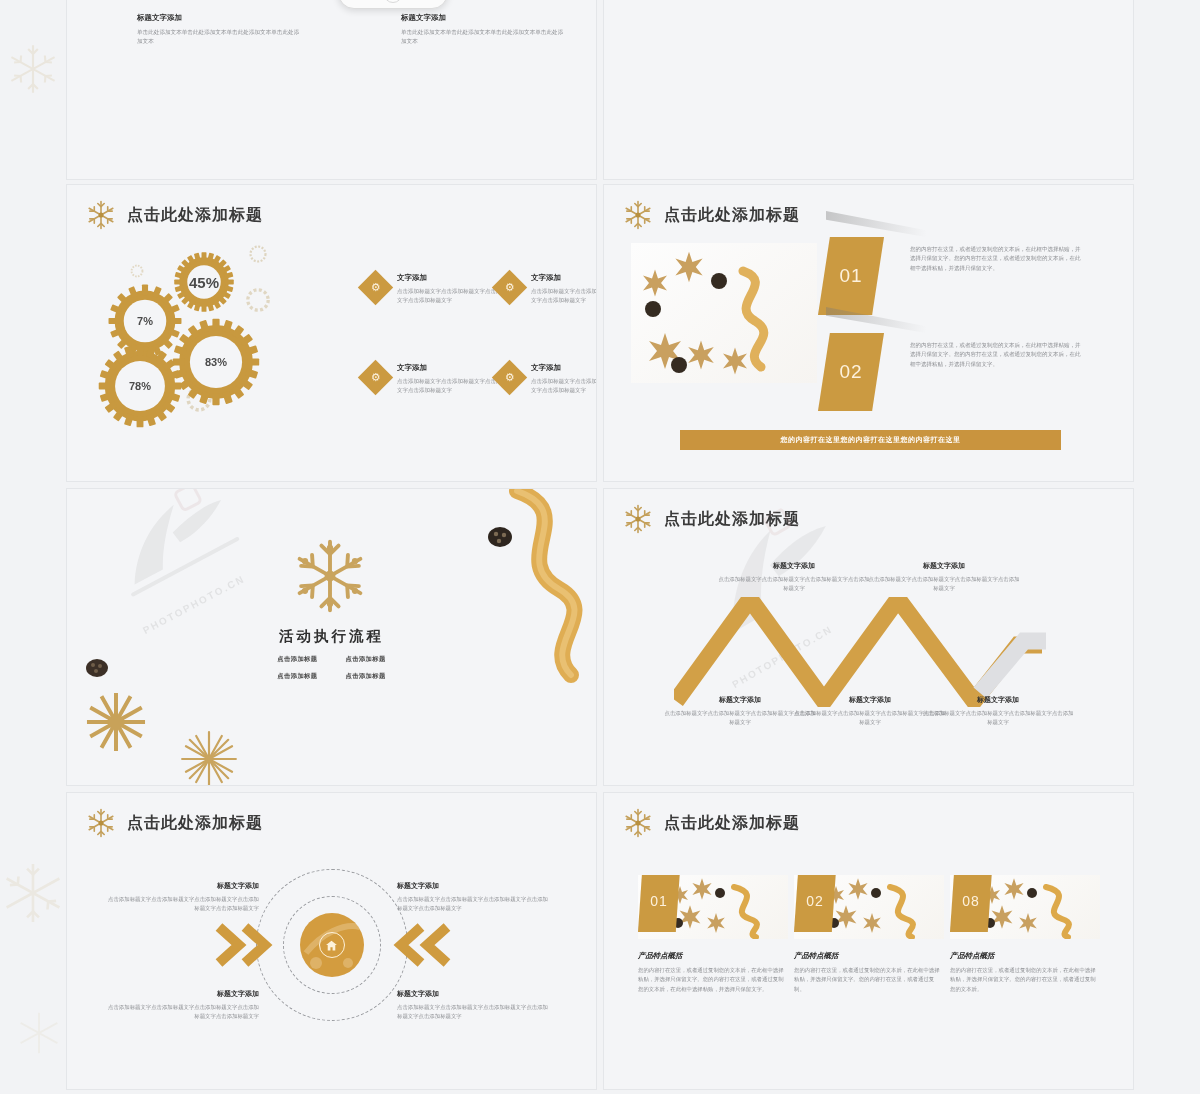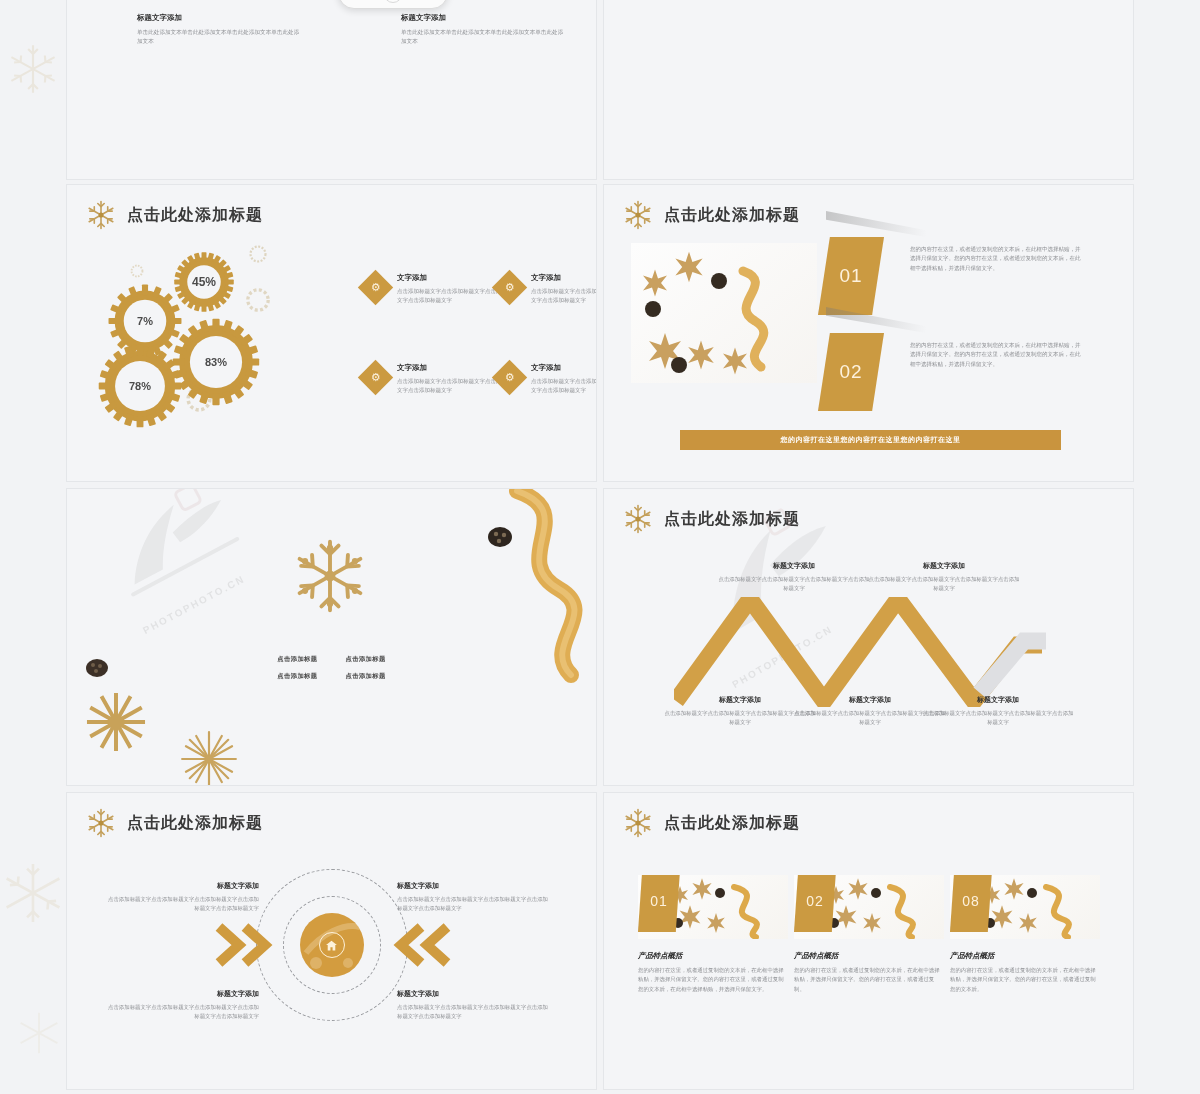--- a/index.html
+++ b/index.html
@@ -58,21 +58,21 @@
 
   
   .balloons{position:absolute;left:0;top:0;width:531px;height:298px;}
   .net{position:absolute;left:0;top:0;}
 
   
   .gear-wrap{position:absolute;left:28px;top:62px;width:240px;height:180px;}
   .gear{position:absolute;}
   .gear .pct{position:absolute;inset:0;display:flex;align-items:center;justify-content:center;
     font-size:11px;font-weight:600;color:#4b4b4b;}
-  .g-small .pct{font-size:12px;}
+  .g-small .pct{font-size:15px;}
   .feat{position:absolute;display:flex;gap:9px;align-items:flex-start;width:158px;}
   .dia{width:25px;height:25px;background:#cb9a41;transform:rotate(45deg);flex:none;
     display:flex;align-items:center;justify-content:center;margin-top:2px;}
   .dia .gl{transform:rotate(-45deg);font-size:11px;color:#fdf3e2;line-height:1;}
   .feat .ft{flex:1;}
   .feat .ft .h{font-size:7.5px;font-weight:700;color:#2e2e2e;margin-bottom:4px;}
   .feat .ft .b{font-size:5.5px;line-height:1.7;color:#8d8f93;}
 
   
   .photo-block{position:absolute;left:27px;top:58px;width:186px;height:140px;
@@ -562,20 +562,23 @@
       <g fill="#9a9a9a" opacity=".85">
         <path d="M14 64 C30 36, 56 18, 86 12 C70 28, 56 44, 46 64 Z"></path>
         <path d="M72 36 C92 30, 112 26, 130 30 C112 42, 92 48, 74 48 Z"></path>
         <rect x="6" y="70" width="122" height="4" rx="2"></rect>
       </g>
       <rect x="92" y="2" width="20" height="20" rx="4" fill="none" stroke="#caa2a2" stroke-width="3"></rect>
     </svg>
     <div class="wm-t">PHOTOPHOTO.CN</div>
   </div>
 
+  <div class="cover-title">
+    <span class="ct">活动执行流程</span>
+  </div>
   <div class="cover-sub">
     <span>点击添加标题</span>
     <span>点击添加标题</span>
     <span>点击添加标题</span>
     <span>点击添加标题</span>
   </div>
 </div>
 
 <div class="slide col-r row3">
   <div class="stitle">

